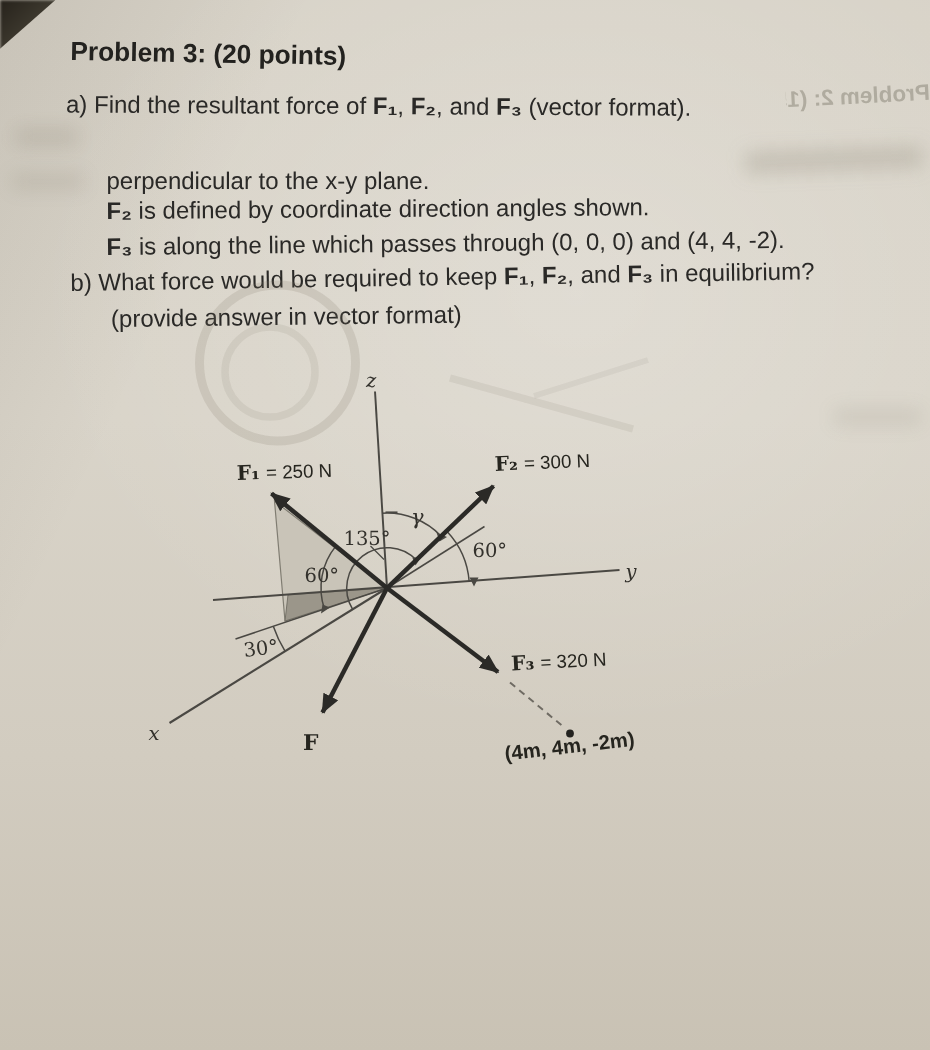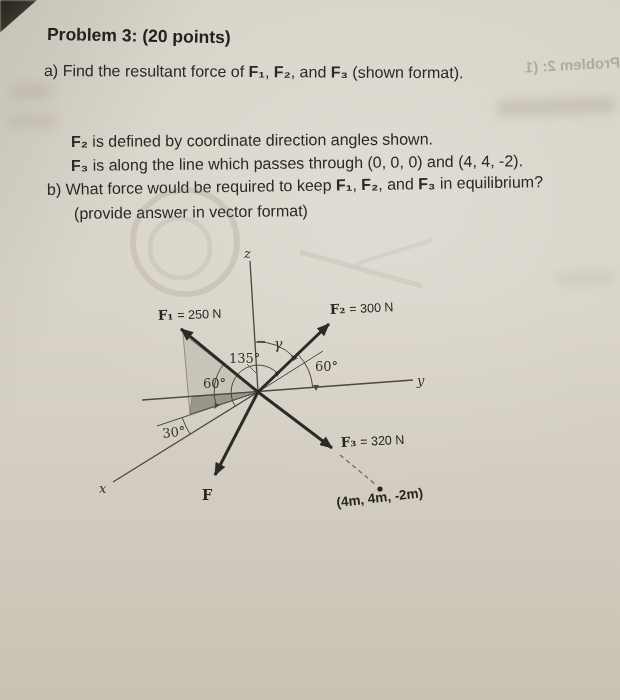--- a/index.html
+++ b/index.html
@@ -49,21 +49,22 @@
   <div class="paper"></div>
   <div class="corner"></div>
 
   <div class="ghost1">Problem 2: (15</div>
   <div class="streak s1"></div>
   <div class="streak s2"></div>
   <div class="streak s3"></div>
   <div class="streak s4"></div>
 
   <div class="title">Problem 3: (20 points)</div>
-  <div class="bodyline l1"><span>a) Find the resultant force of </span><span class="seg-bold">F₁</span><span>, </span><span class="seg-bold">F₂</span><span>, and </span><span class="seg-bold">F₃</span><span> (shown format).</span></div>
+  <div class="bodyline l1"><span>a) Find the resultant force of </span><span class="seg-bold">F₁</span><span>, </span><span class="seg-bold">F₂</span><span>, and </span><span class="seg-bold">F₃</span><span> (vector format).</span></div>
+  <div class="bodyline l3"><span>perpendicular to the x-y plane.</span></div>
   <div class="bodyline l4"><span class="seg-bold">F₂</span><span> is defined by coordinate direction angles shown.</span></div>
   <div class="bodyline l5"><span class="seg-bold">F₃</span><span> is along the line which passes through (0, 0, 0) and (4, 4, -2).</span></div>
   <div class="bodyline l6"><span>b) What force would be required to keep </span><span class="seg-bold">F₁</span><span>, </span><span class="seg-bold">F₂</span><span>, and </span><span class="seg-bold">F₃</span><span> in equilibrium?</span></div>
   <div class="bodyline l7"><span>(provide answer in vector format)</span></div>
 
   <svg width="620" height="700" viewBox="0 0 620 700">
     <defs>
       <marker id="ah" markerUnits="userSpaceOnUse" markerWidth="14" markerHeight="11" refX="12" refY="5.5" orient="auto">
         <path d="M0,0 L13,5.5 L0,11 Z" fill="#2b2a27"></path>
       </marker>

